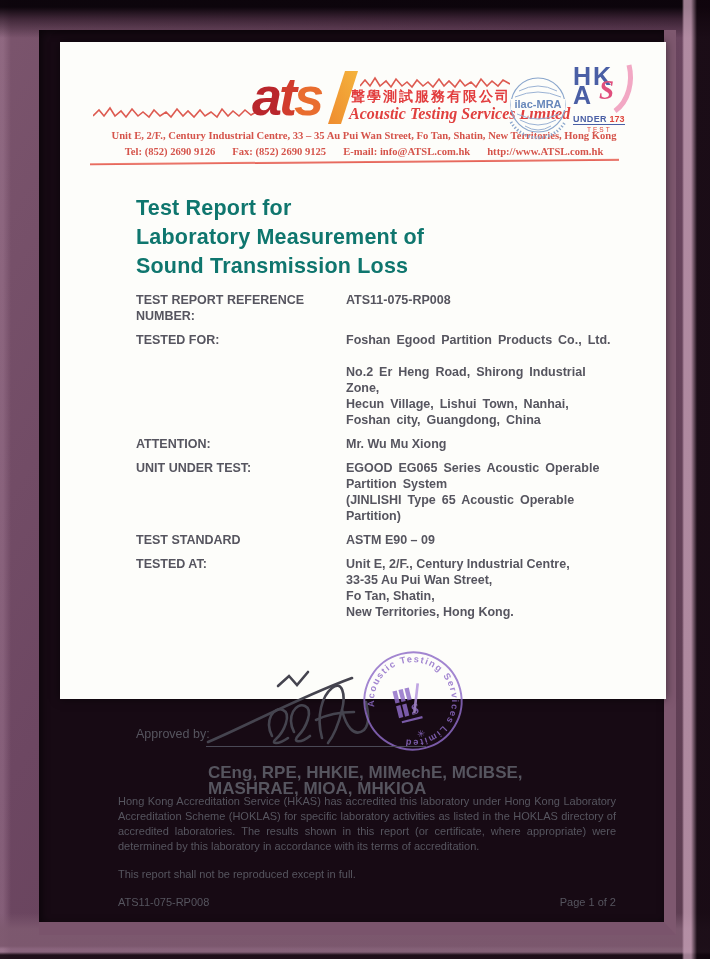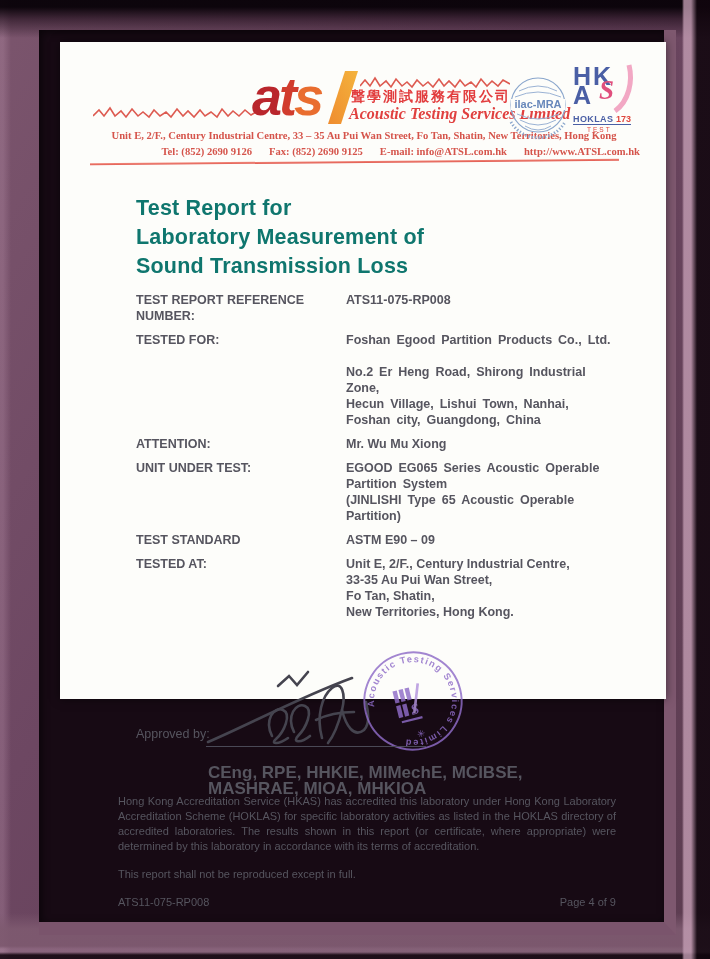--- a/index.html
+++ b/index.html
@@ -40,21 +40,21 @@
   }
   .co-en{
     position:absolute;left:289px;top:63px;font-family:"Liberation Serif",serif;
     font-weight:bold;font-style:italic;font-size:16px;color:#e0403f;white-space:nowrap;
   }
   .addr1{
     position:absolute;left:28px;top:88px;width:552px;text-align:center;
     font-family:"Liberation Serif",serif;font-weight:bold;font-size:10.6px;color:#d5544b;white-space:nowrap;
   }
   .addr2{
-    position:absolute;left:28px;top:104px;width:552px;display:flex;justify-content:flex-end;gap:17px;
+    position:absolute;left:28px;top:104px;width:552px;display:flex;justify-content:center;gap:17px;
     font-family:"Liberation Serif",serif;font-weight:bold;font-size:10.6px;color:#d5544b;white-space:nowrap;
   }
   .divider{
     position:absolute;left:30px;top:119px;width:529px;height:2px;
     background:linear-gradient(180deg,#f08a7c,#e25a50);transform:rotate(-0.5deg);
   }
   .ilac{position:absolute;left:447px;top:32px;}
   .hkas{position:absolute;left:513px;top:25px;width:72px;}
   .hkas-letters{position:relative;width:60px;line-height:19px;font-weight:bold;font-size:25px;color:#4a5fa5;letter-spacing:2px;}
   .hkas-s{
@@ -153,21 +153,21 @@
       <div class="hkas">
         <div class="hkas-letters">
           <span>H</span><span>K</span><br>
           <span>A</span>
           <svg class="hkas-tick" width="30" height="52" viewBox="0 0 30 52">
             <path d="M22,2 C26,18 22,38 8,48" fill="none" stroke="#f2a8c4" stroke-width="5"></path>
           </svg>
           <span class="hkas-s">S</span>
         </div>
         <div class="hoklas-line">
-          <span class="hoklas-blue">HOKLAS</span>
+          <span class="hoklas-blue">UNDER</span>
           <span class="hoklas-red">173</span>
         </div>
         <div class="hoklas-test">TEST</div>
       </div>
     </div>
 
     <div class="doc-title">Test Report for
 Laboratory Measurement of
 Sound Transmission Loss</div>
 
@@ -247,18 +247,18 @@
       <div class="sig-line"></div>
       <div class="app-qual">CEng, RPE, HHKIE, MIMechE, MCIBSE,
 MASHRAE, MIOA, MHKIOA</div>
     </div>
 
     <div class="footer">
       <div class="foot-note">Hong Kong Accreditation Service (HKAS) has accredited this laboratory under Hong Kong Laboratory Accreditation Scheme (HOKLAS) for specific laboratory activities as listed in the HOKLAS directory of accredited laboratories. The results shown in this report (or certificate, where appropriate) were determined by this laboratory in accordance with its terms of accreditation.</div>
       <div class="foot-repro">This report shall not be reproduced except in full.</div>
       <div class="foot-row">
         <span>ATS11-075-RP008</span>
-        <span>Page 4 of 9</span>
+        <span>Page 1 of 2</span>
       </div>
     </div>
 
   </div>
 </div>
 
 </body></html>

